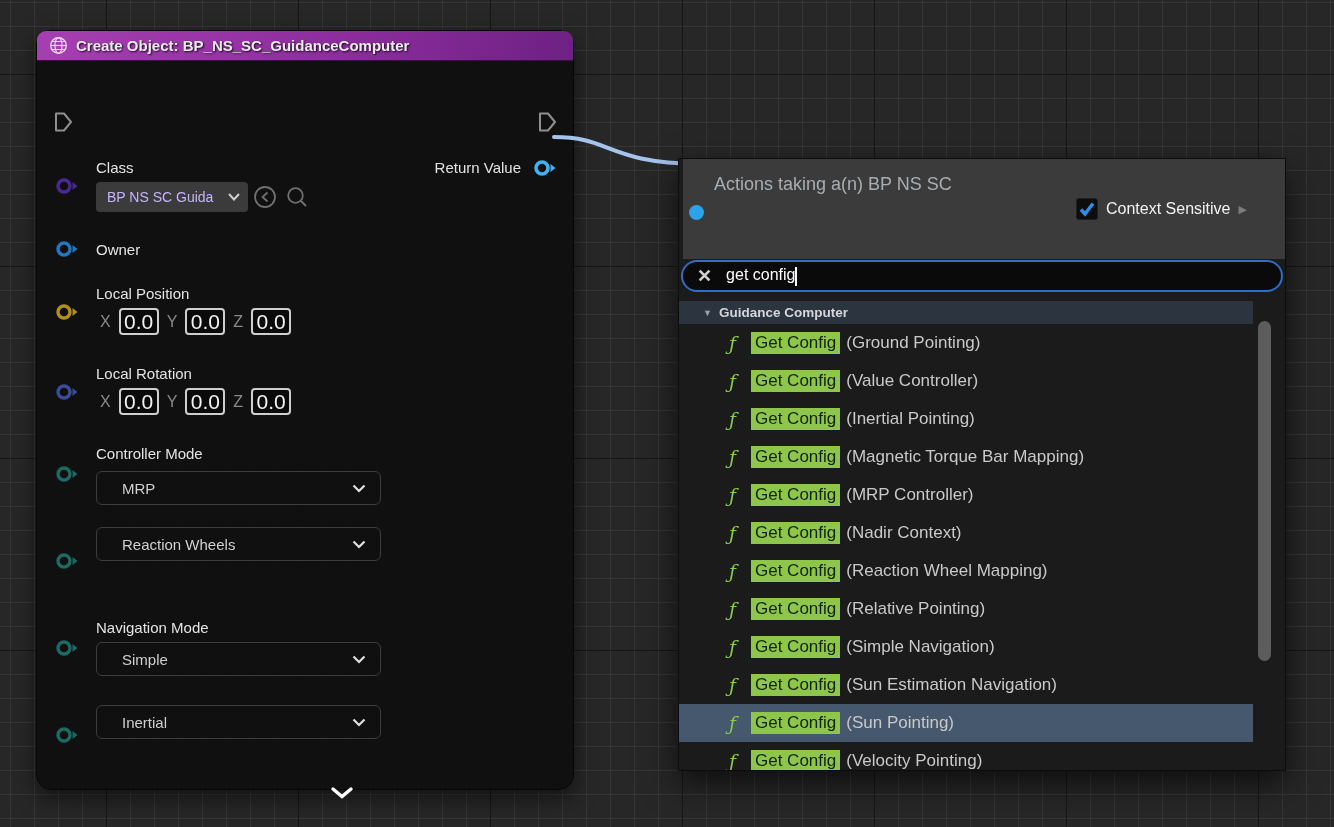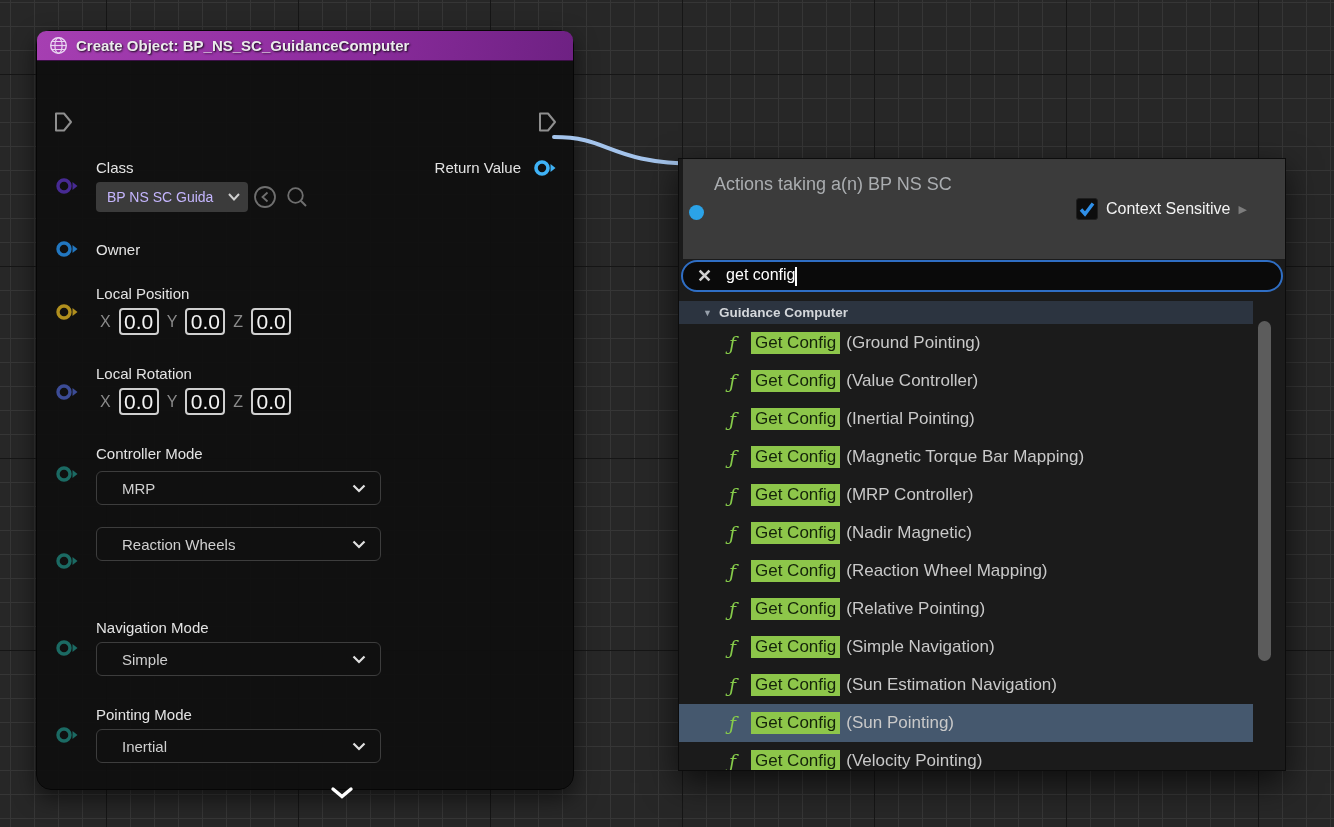--- a/index.html
+++ b/index.html
@@ -238,21 +238,21 @@
       </svg>
     </div>
   </div>
 
   <div>
     <div class="nlabel select-label" style="top: 644px;">Pointing Mode</div>
     <svg class="pin-svg" width="28" height="20" style="left: 14px; top: 664px;">
       <circle class="ring" cx="13" cy="10" r="6" fill="none" stroke-width="3.4" stroke="#1b6a63"></circle>
       <path class="tri" d="M21.5 6 L26.5 10 L21.5 14 z" fill="#1b6a63"></path>
     </svg>
-    <div class="select-box" style="top: 668px;">
+    <div class="select-box" style="top: 644px;">
       <span class="val">Inertial</span>
       <svg width="14" height="9" viewBox="0 0 14 9">
         <path d="M1.5 1.5 L7 7 L12.5 1.5" fill="none" stroke="#e0e0e0" stroke-width="2.2"></path>
       </svg>
     </div>
   </div>
 </div>
 
     <svg class="expand-chevron" width="26" height="14">
       <path d="M4 3 L13 10.5 L22 3" fill="none" stroke="#ffffff" stroke-width="3.4" stroke-linecap="round"></path>
@@ -314,21 +314,21 @@
 
   <div class="item">
     <span class="fx">ƒ</span>
     <span class="match" style="background: rgb(141, 198, 74); color: rgb(20, 35, 10);">Get Config</span>
     <span class="suffix">(MRP Controller)</span>
   </div>
 
   <div class="item">
     <span class="fx">ƒ</span>
     <span class="match" style="background: rgb(141, 198, 74); color: rgb(20, 35, 10);">Get Config</span>
-    <span class="suffix">(Nadir Magnetic)</span>
+    <span class="suffix">(Nadir Context)</span>
   </div>
 
   <div class="item">
     <span class="fx">ƒ</span>
     <span class="match" style="background: rgb(141, 198, 74); color: rgb(20, 35, 10);">Get Config</span>
     <span class="suffix">(Reaction Wheel Mapping)</span>
   </div>
 
   <div class="item">
     <span class="fx">ƒ</span>

